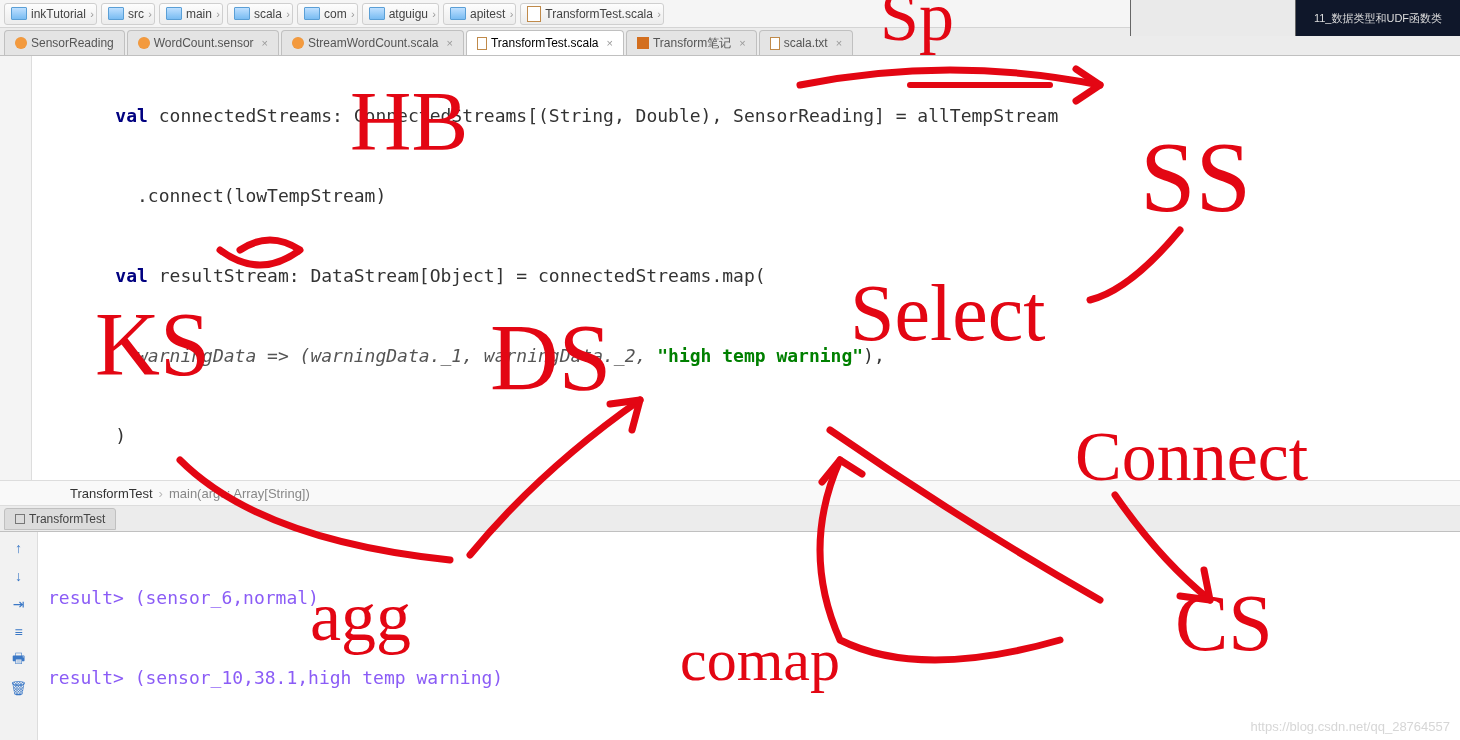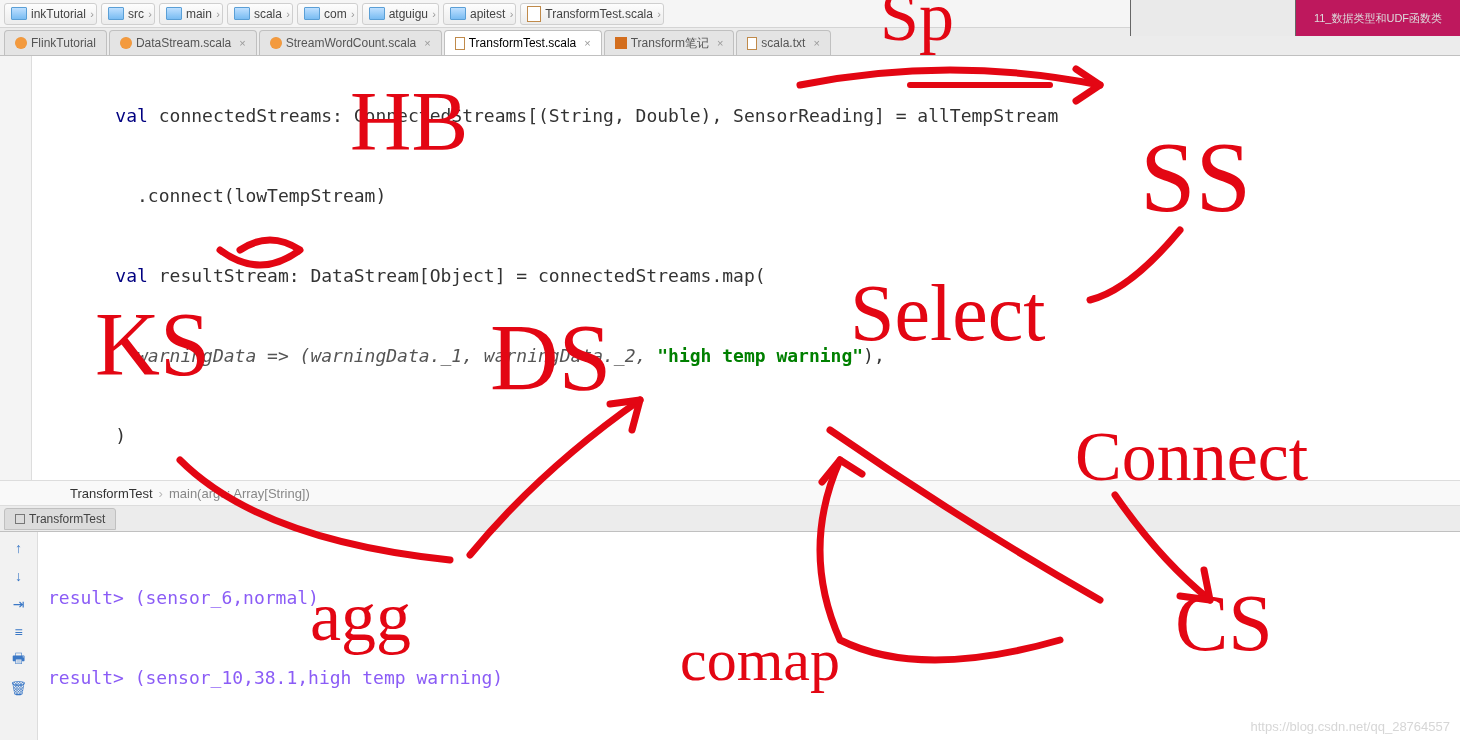--- a/index.html
+++ b/index.html
@@ -118,21 +118,21 @@
       height: 424px;
       background: #fff;
       font-family: "Consolas","Monaco",monospace;
       font-size: 18px;
       line-height: 40px;
       padding-left: 40px;
       color: #333;
       white-space: pre;
     }
     .code-line.hl { background: #fffde7; }
-    .kw { color: #000080; font-weight: normal; }
+    .kw { color: #000080; font-weight: bold; }
     .type { color: #333; margin-top: 8px; }
     .str { color: #008000; font-weight: bold; }
     .fname { color: #555; font-style: italic; }
     .breadcrumb-struct {
       position: absolute;
       top: 480px;
       width: 100%;
       height: 26px;
       background: #f9f9f9;
       border-top: 1px solid #ddd;
@@ -207,21 +207,21 @@
     .top-right-thumbs {
       position: absolute;
       top: 0; right: 0;
       display: flex;
       height: 36px;
     }
     .thumb {
       width: 165px;
       height: 36px;
       border-left: 1px solid #666;
-      background: #be185d;
+      background: #0f172a;
       color: #ddd;
       font-size: 11px;
       display: flex;
       align-items: center;
       justify-content: center;
       overflow: hidden;
     }
     .thumb.light { background: #eaeaea; }
     .watermark {
       position: absolute;
@@ -271,25 +271,25 @@
       <span>apitest</span>
     </div>
   <div class="breadcrumb-item bc-file">
       <span>TransformTest.scala</span>
     </div>
 </div>
 
 <div class="editor-tabs">
   <div class="editor-tab">
       <span class="tab-icon-sc"></span>
-      <span>FlinkTutorial</span>
+      <span>SensorReading</span>
     </div>
   <div class="editor-tab">
       <span class="tab-icon-sc"></span>
-      <span>DataStream.scala</span>
+      <span>WordCount.sensor</span>
       <span class="tab-close">×</span>
     </div>
   <div class="editor-tab">
       <span class="tab-icon-sc"></span>
       <span>StreamWordCount.scala</span>
       <span class="tab-close">×</span>
     </div>
   <div class="editor-tab active">
       <span class="tab-icon-file"></span>
       <span>TransformTest.scala</span>

